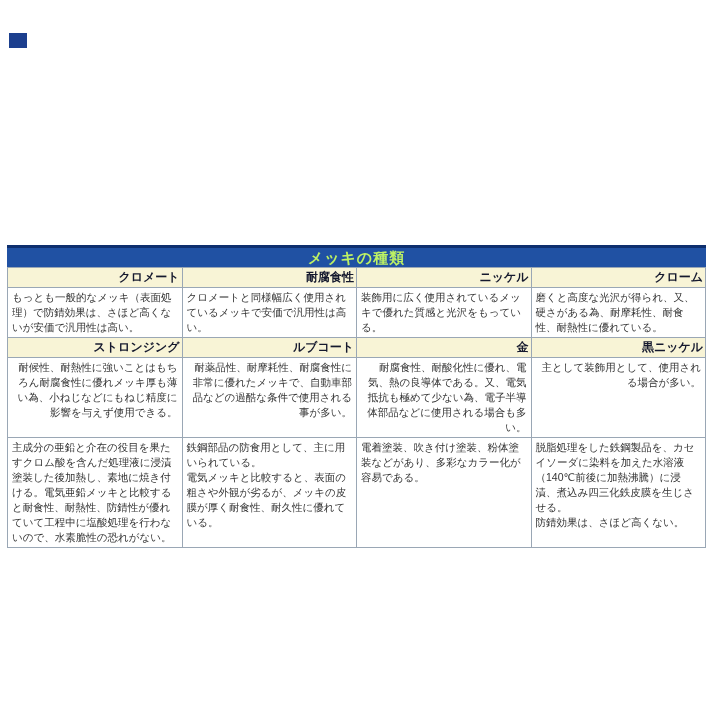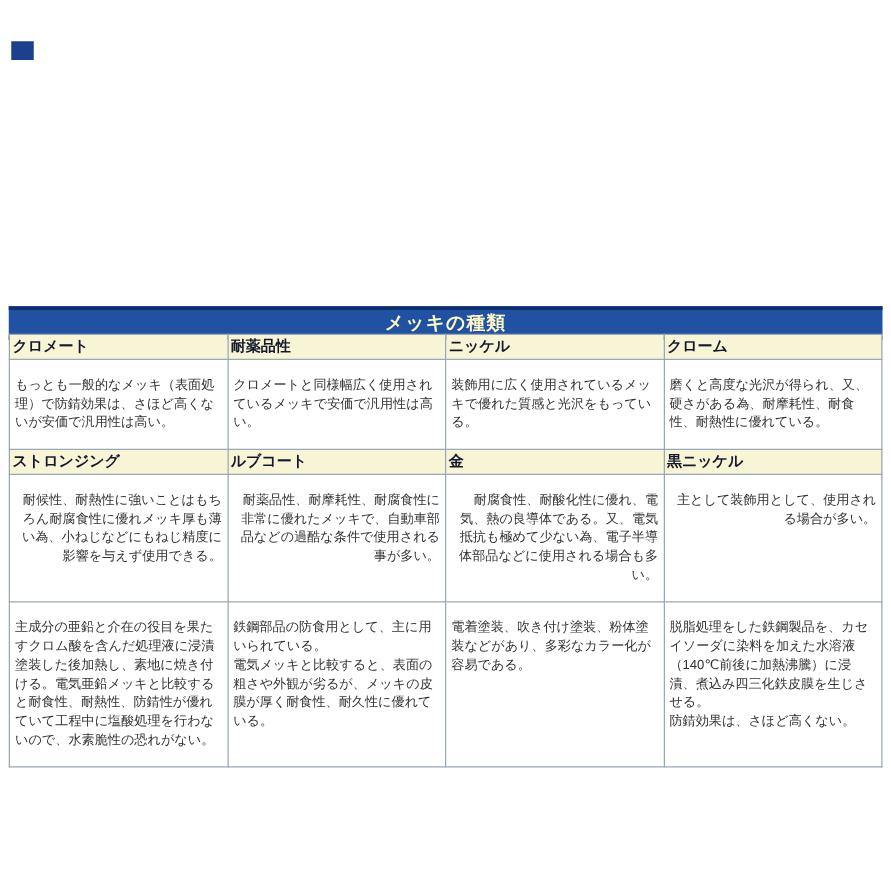--- a/index.html
+++ b/index.html
@@ -17,42 +17,42 @@
   }
 
   .banner {
     position:absolute; left:7px; top:245px; width:699px; height:27px;
     background:#2051a3;
     border-top:3px solid #0e2f6e;
     border-bottom:3px solid #0e2f6e;
     display:flex; align-items:center; justify-content:center;
   }
   .banner span {
-    color:#fef9c3; font-weight:bold; font-size:15px; letter-spacing:1px;
+    color:#bef264; font-weight:bold; font-size:15px; letter-spacing:1px;
   }
 
   table.plating {
     position:absolute; left:7px; top:267px; width:699px;
     border-collapse:collapse; table-layout:fixed;
     border:1px solid #64748b;
   }
   table.plating th, table.plating td {
     border:1px solid #9aa7b5;
   }
   table.plating th {
     background:#f8f4d6; color:#15192e;
     font-size:12px; font-weight:bold;
-    height:17px; text-align:left; vertical-align:middle;
+    height:17px; text-align:right; vertical-align:middle;
     padding:1px 2px;
   }
   table.plating td {
     background:#ffffff; color:#333333;
     font-size:10.5px; line-height:15px;
     vertical-align:top; text-align:left;
-    padding:13px 4px;
+    padding:2px 4px;
     white-space:pre-line;
   }
   tr.body-1 td { height:32px; }
   tr.body-2 td { height:45px;text-align:right; }
   tr.body-3 td { height:71px;margin-top:36px; }
 </style>
 </head>
 <body>
 
 <div class="page">
@@ -60,21 +60,21 @@
   <div class="corner-mark"></div>
 
   <div class="banner">
     <span>メッキの種類</span>
   </div>
 
   <table class="plating">
     <tbody>
         <tr class="hdr-1">
       <th>クロメート</th>
-      <th>耐薬品性</th>
+      <th>耐腐食性</th>
       <th>ニッケル</th>
       <th>クローム</th>
     </tr>
     <tr class="body-1">
       <td>もっとも一般的なメッキ（表面処理）で防錆効果は、さほど高くないが安価で汎用性は高い。</td>
       <td>クロメートと同様幅広く使用されているメッキで安価で汎用性は高い。</td>
       <td>装飾用に広く使用されているメッキで優れた質感と光沢をもっている。</td>
       <td>磨くと高度な光沢が得られ、又、硬さがある為、耐摩耗性、耐食性、耐熱性に優れている。</td>
     </tr>
     <tr class="hdr-2">

